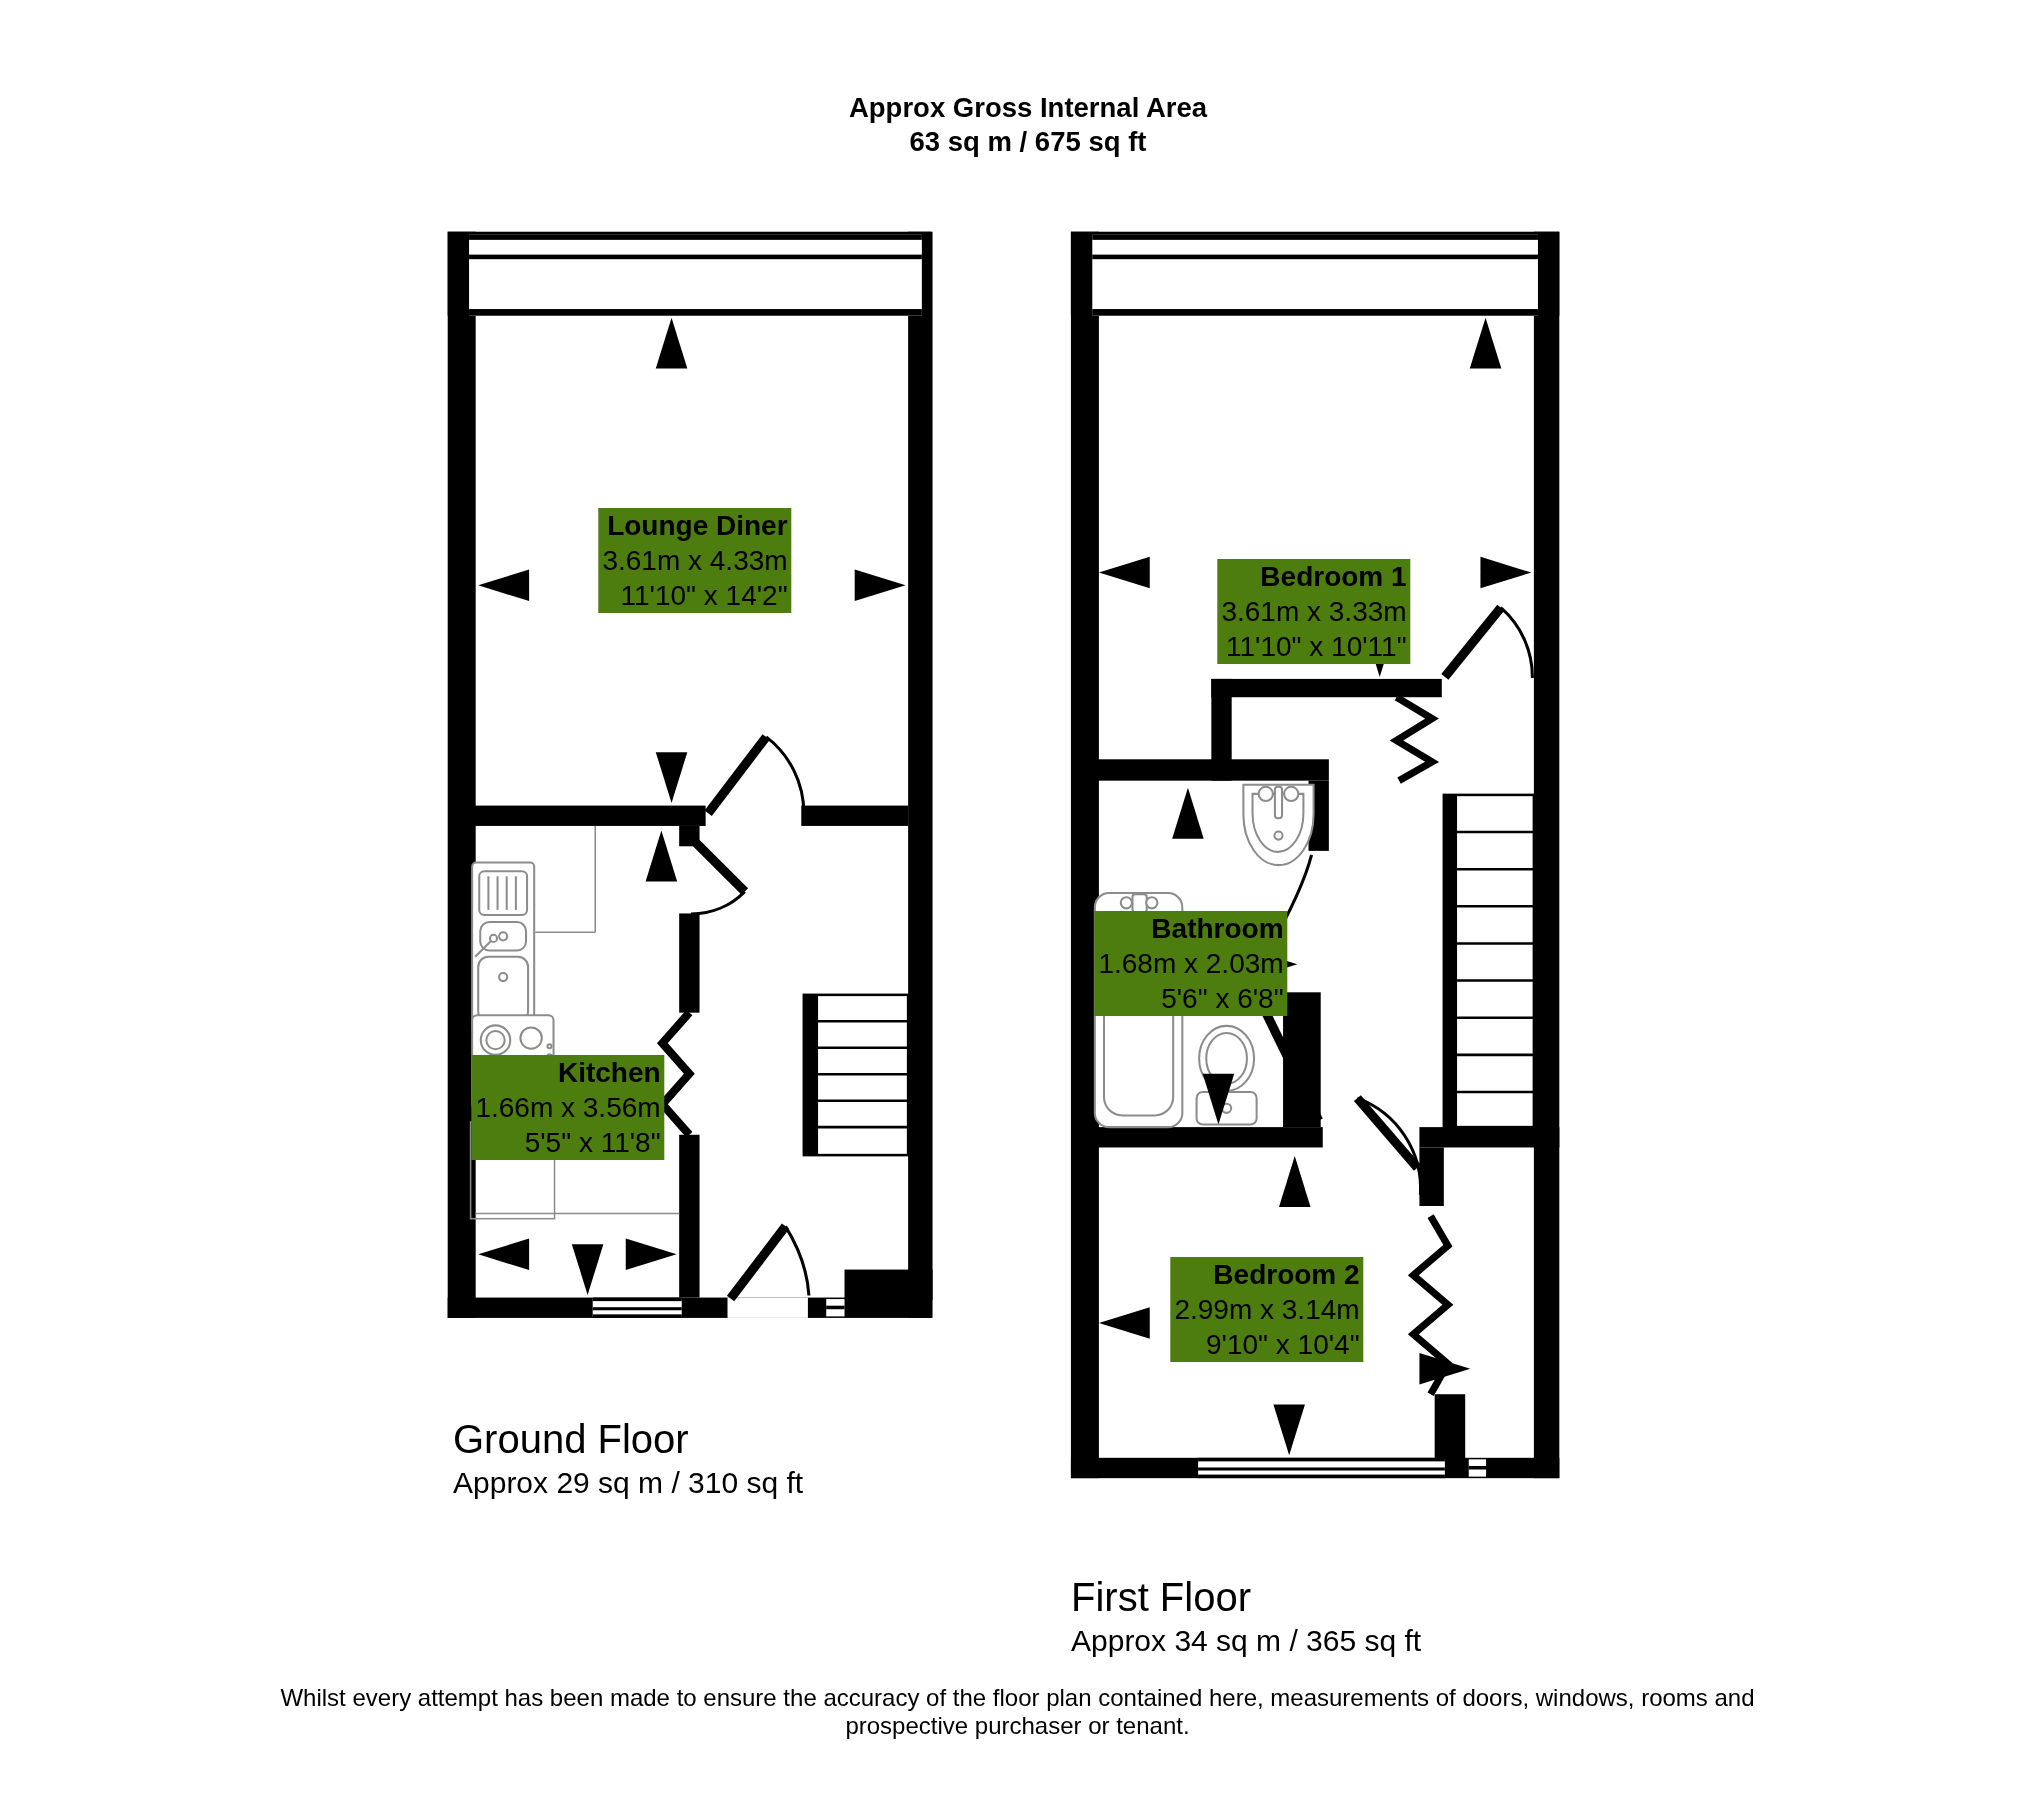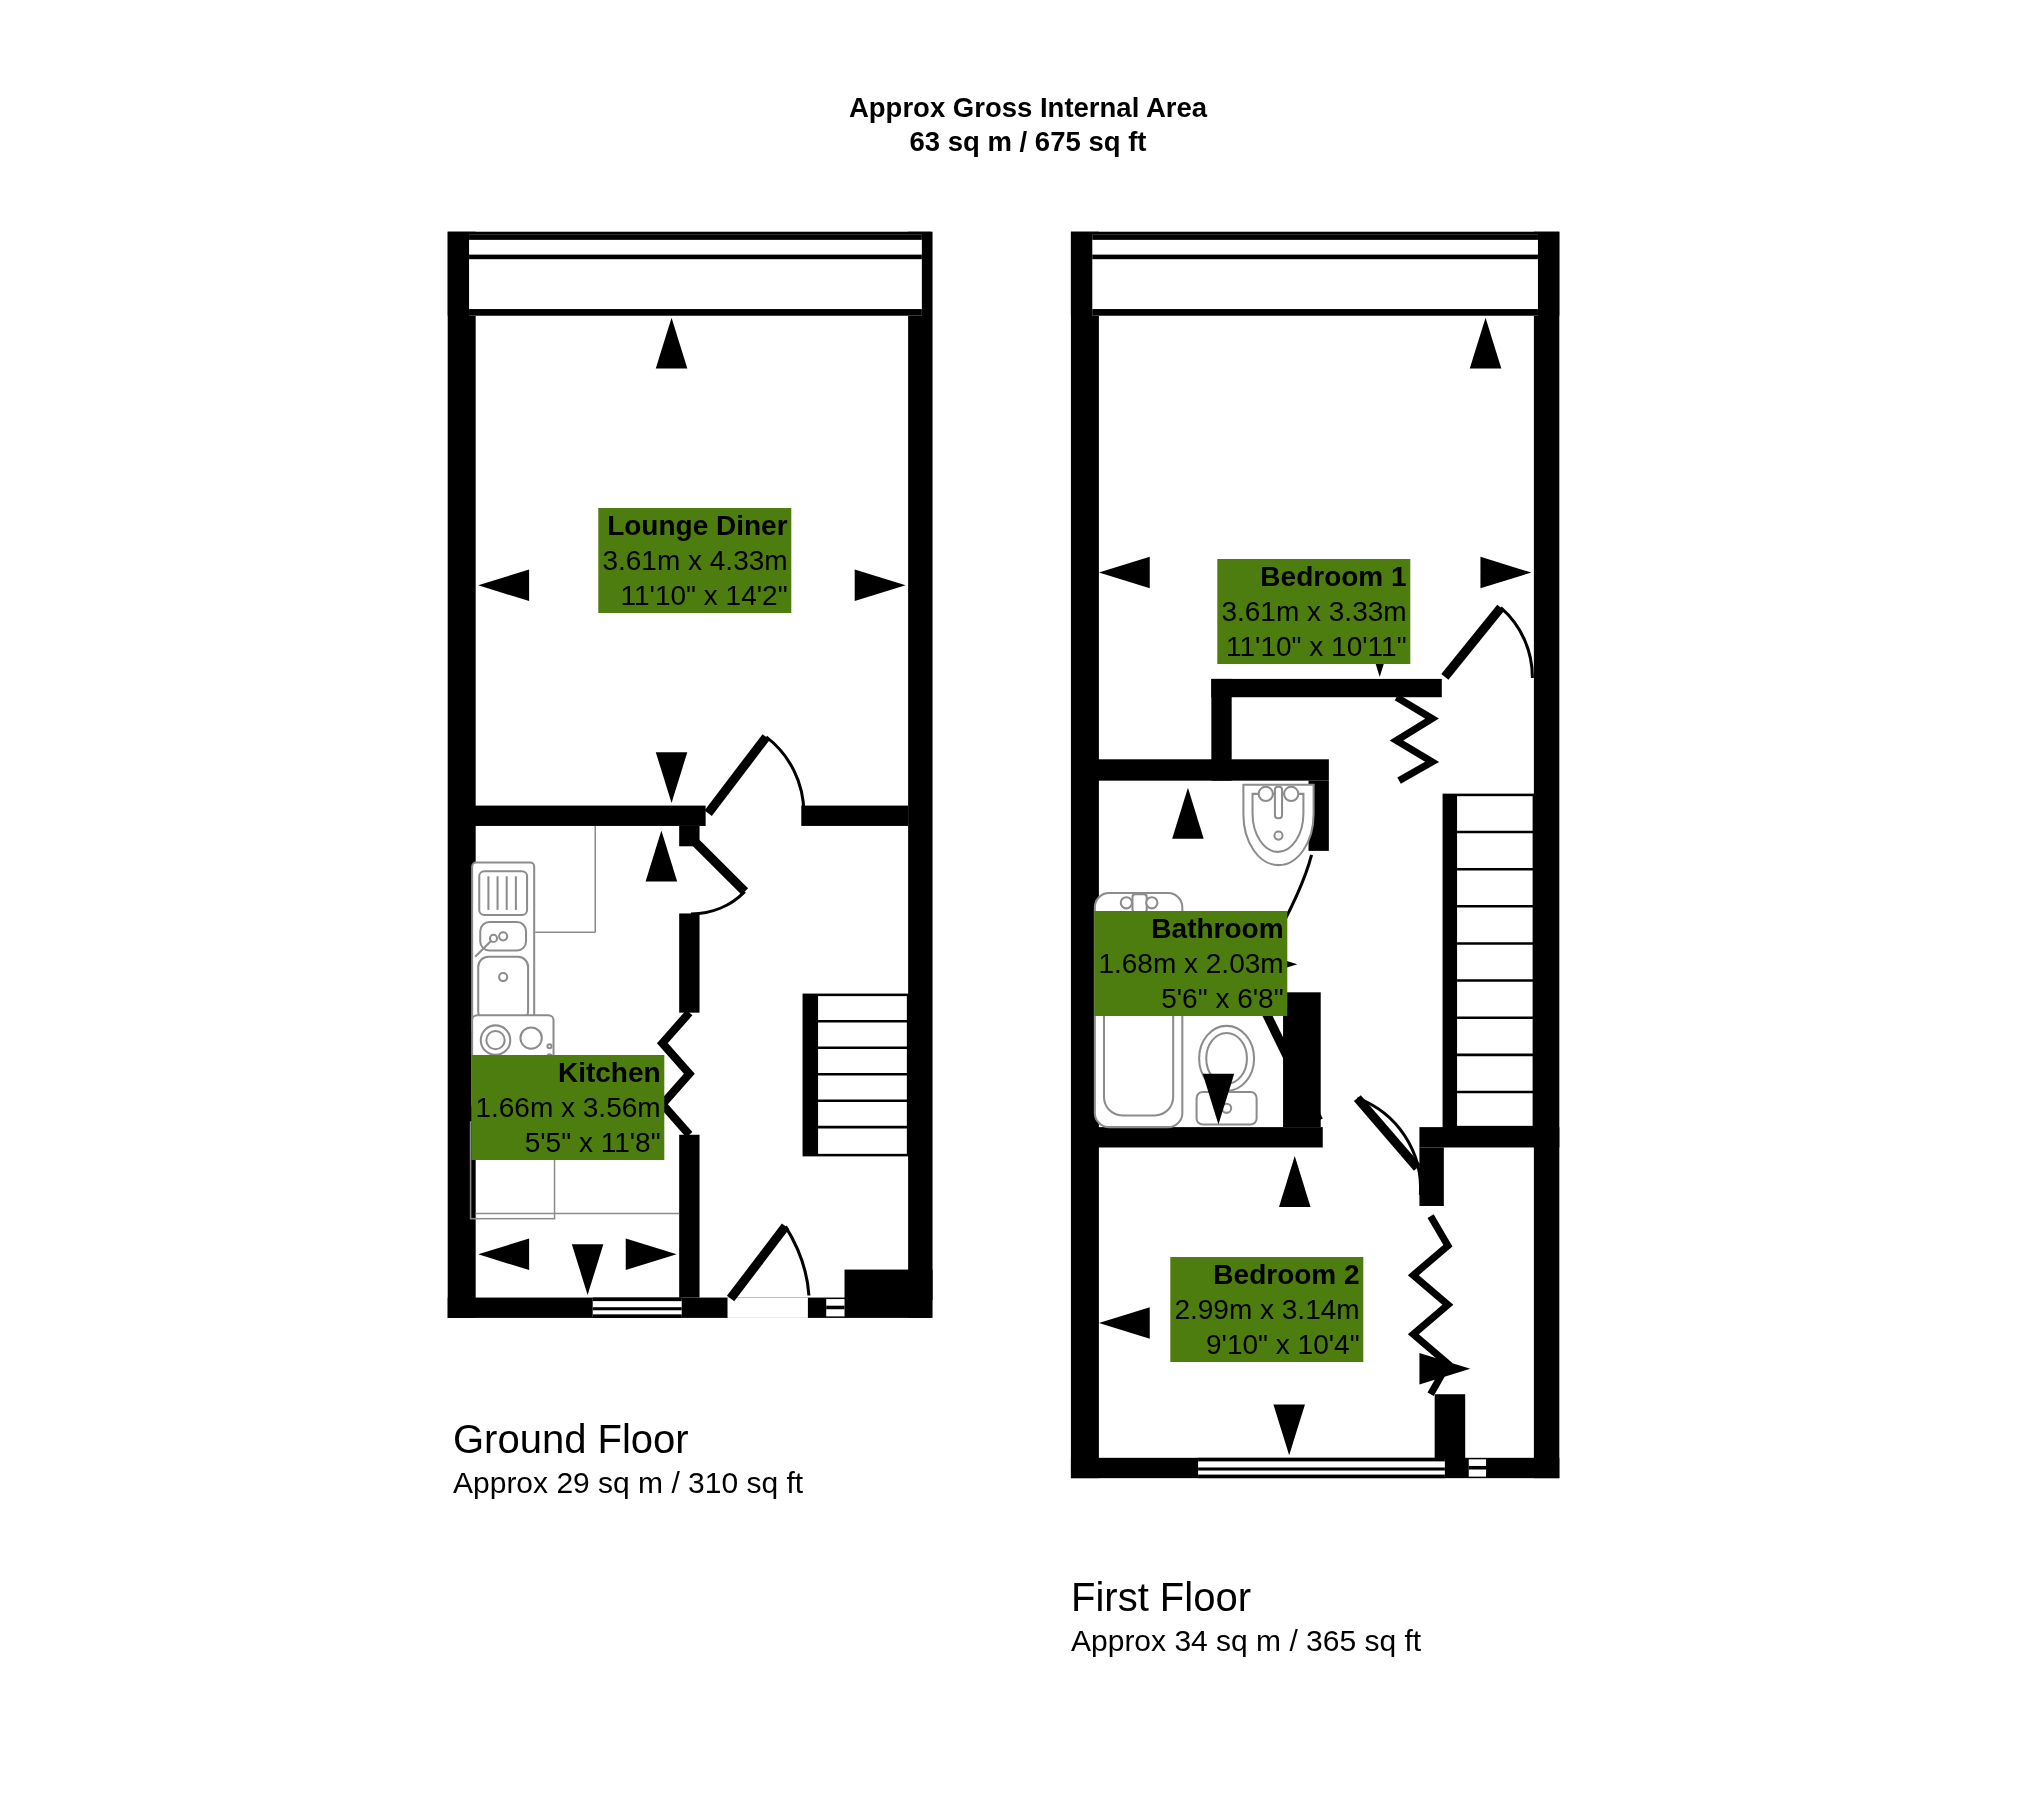--- a/index.html
+++ b/index.html
@@ -277,14 +277,16 @@
   <div class="fname">Ground Floor</div>
   <div class="farea">Approx 29 sq m / 310 sq ft</div>
 </div>
 
 <div class="abs floor-caption" style="left:1071px;top:1539px;">
   <div class="fname">First Floor</div>
   <div class="farea">Approx 34 sq m / 365 sq ft</div>
 </div>
 
 <div class="abs disclaimer">
+  <div>Whilst every attempt has been made to ensure the accuracy of the floor plan contained here, measurements of doors, windows, rooms and</div>
+  <div>prospective purchaser or tenant.</div>
 </div>
 
 
 </body></html>

